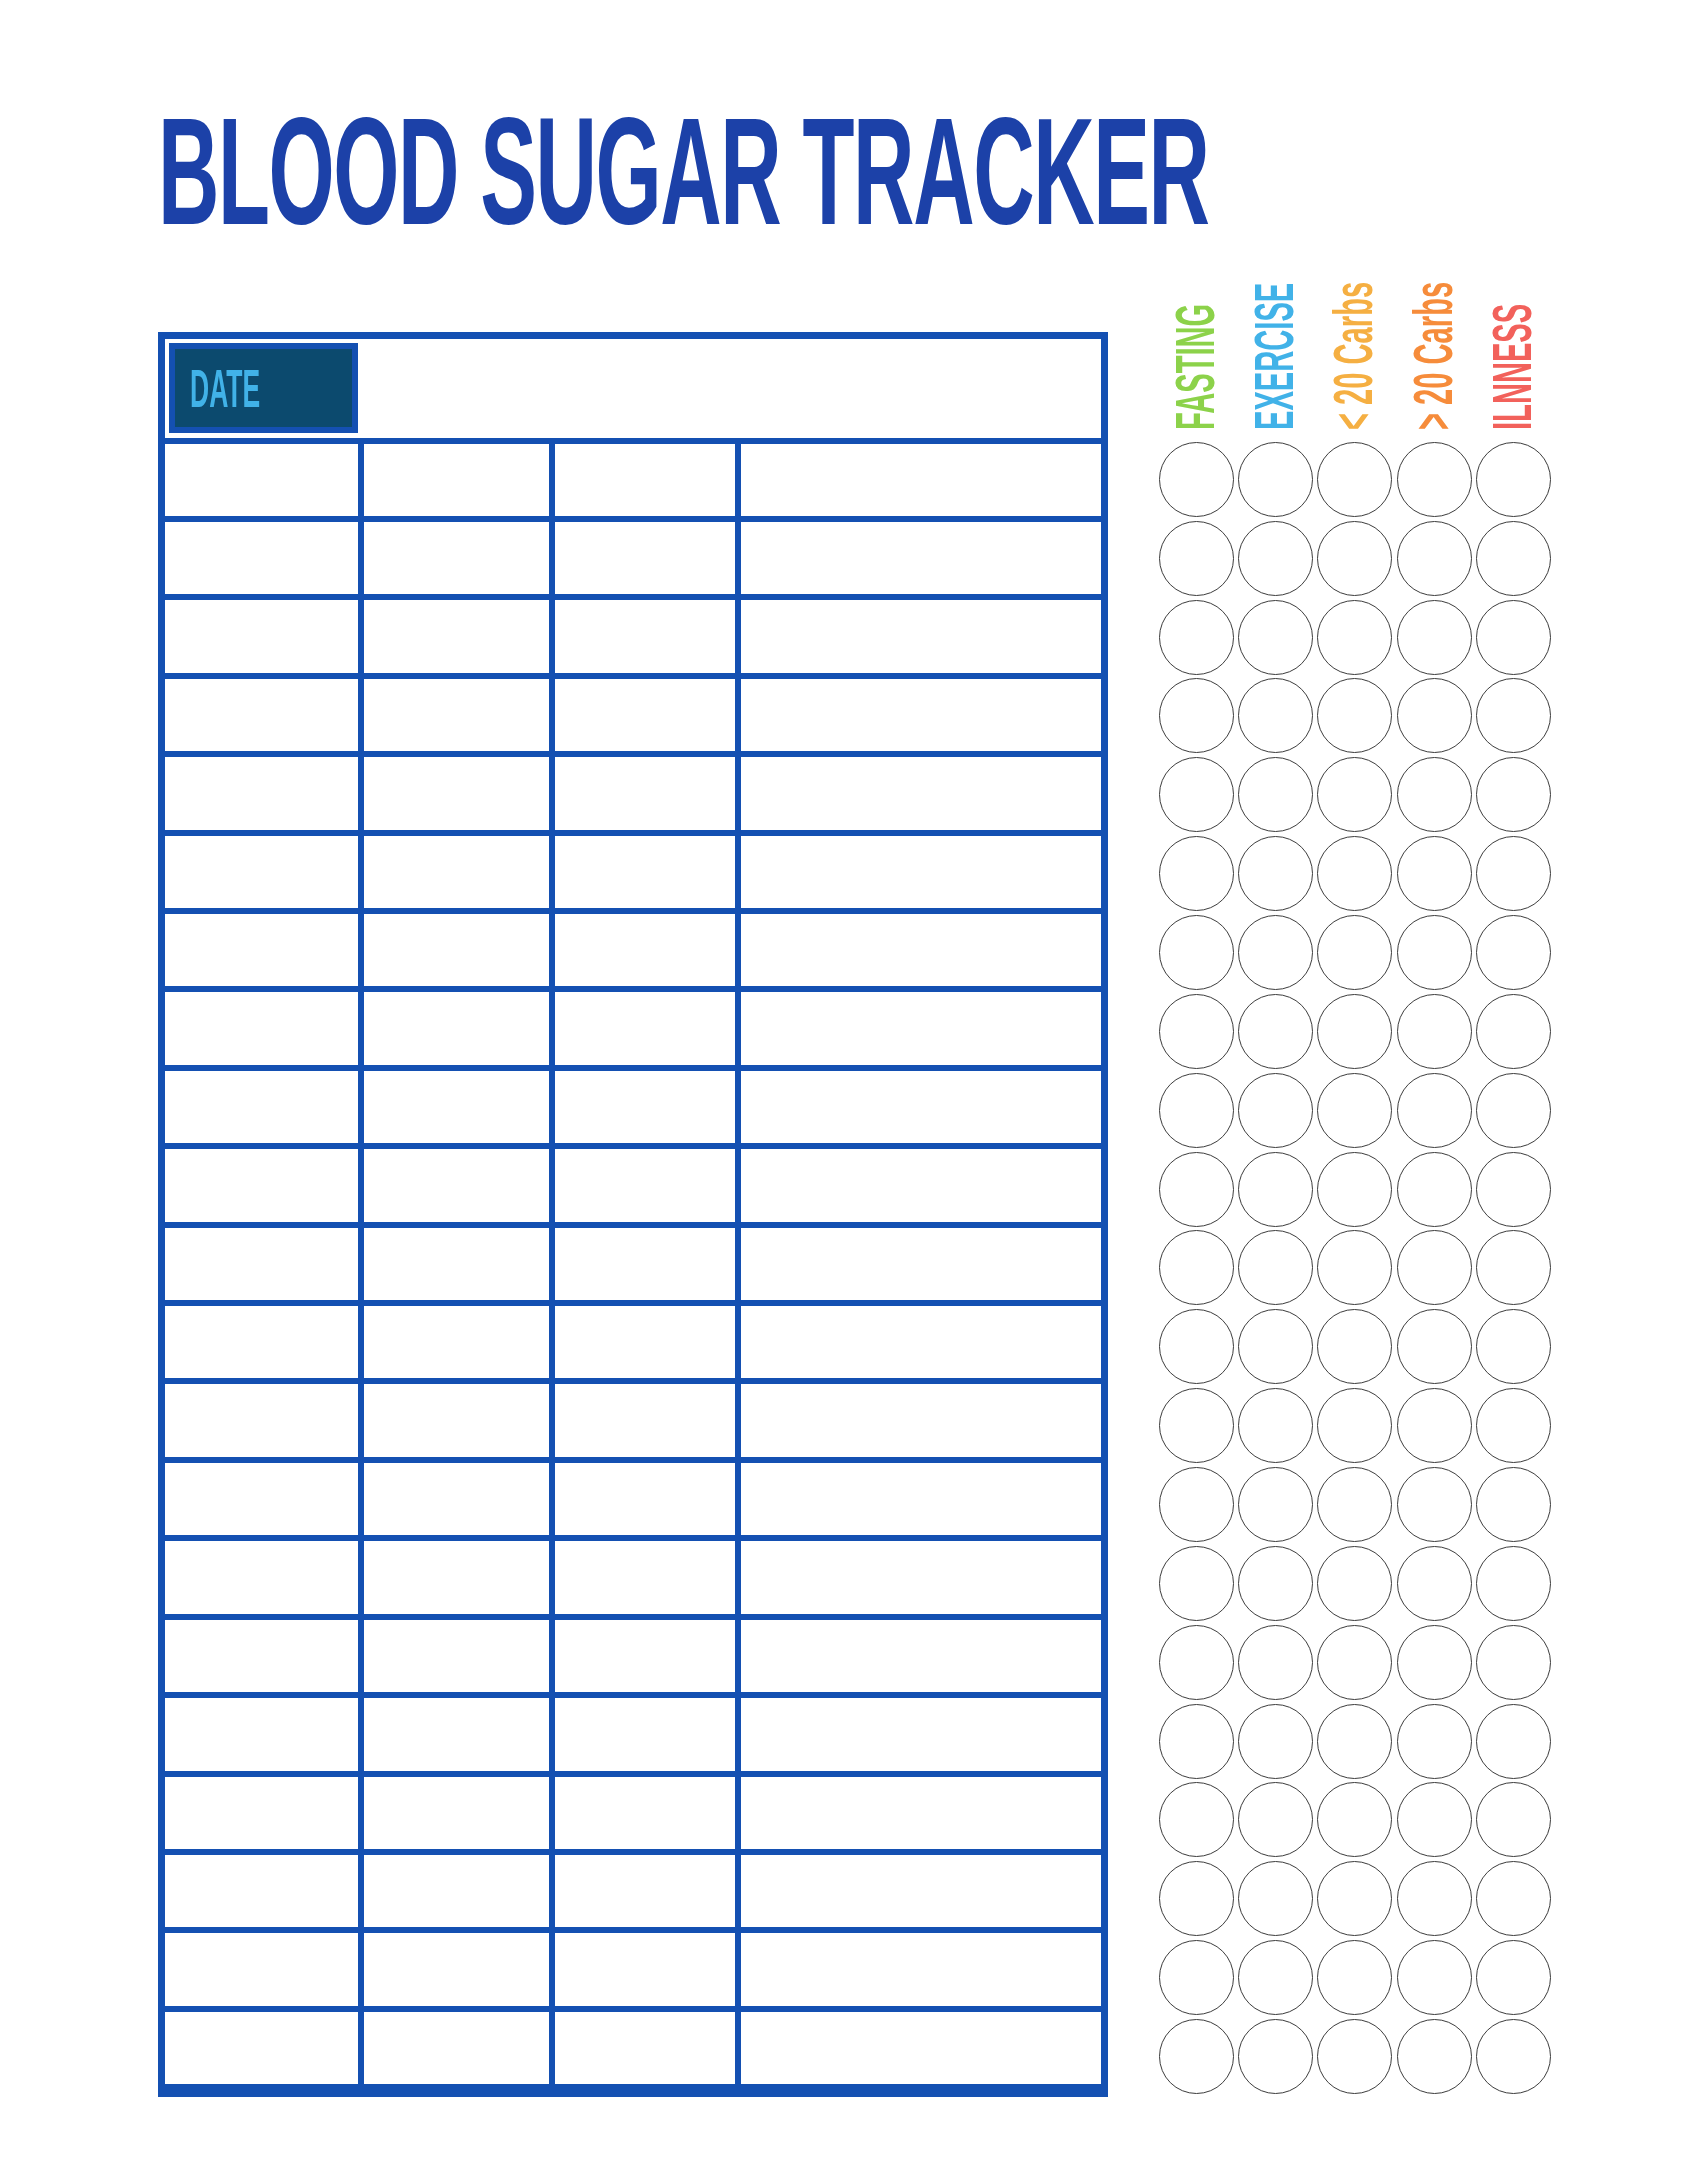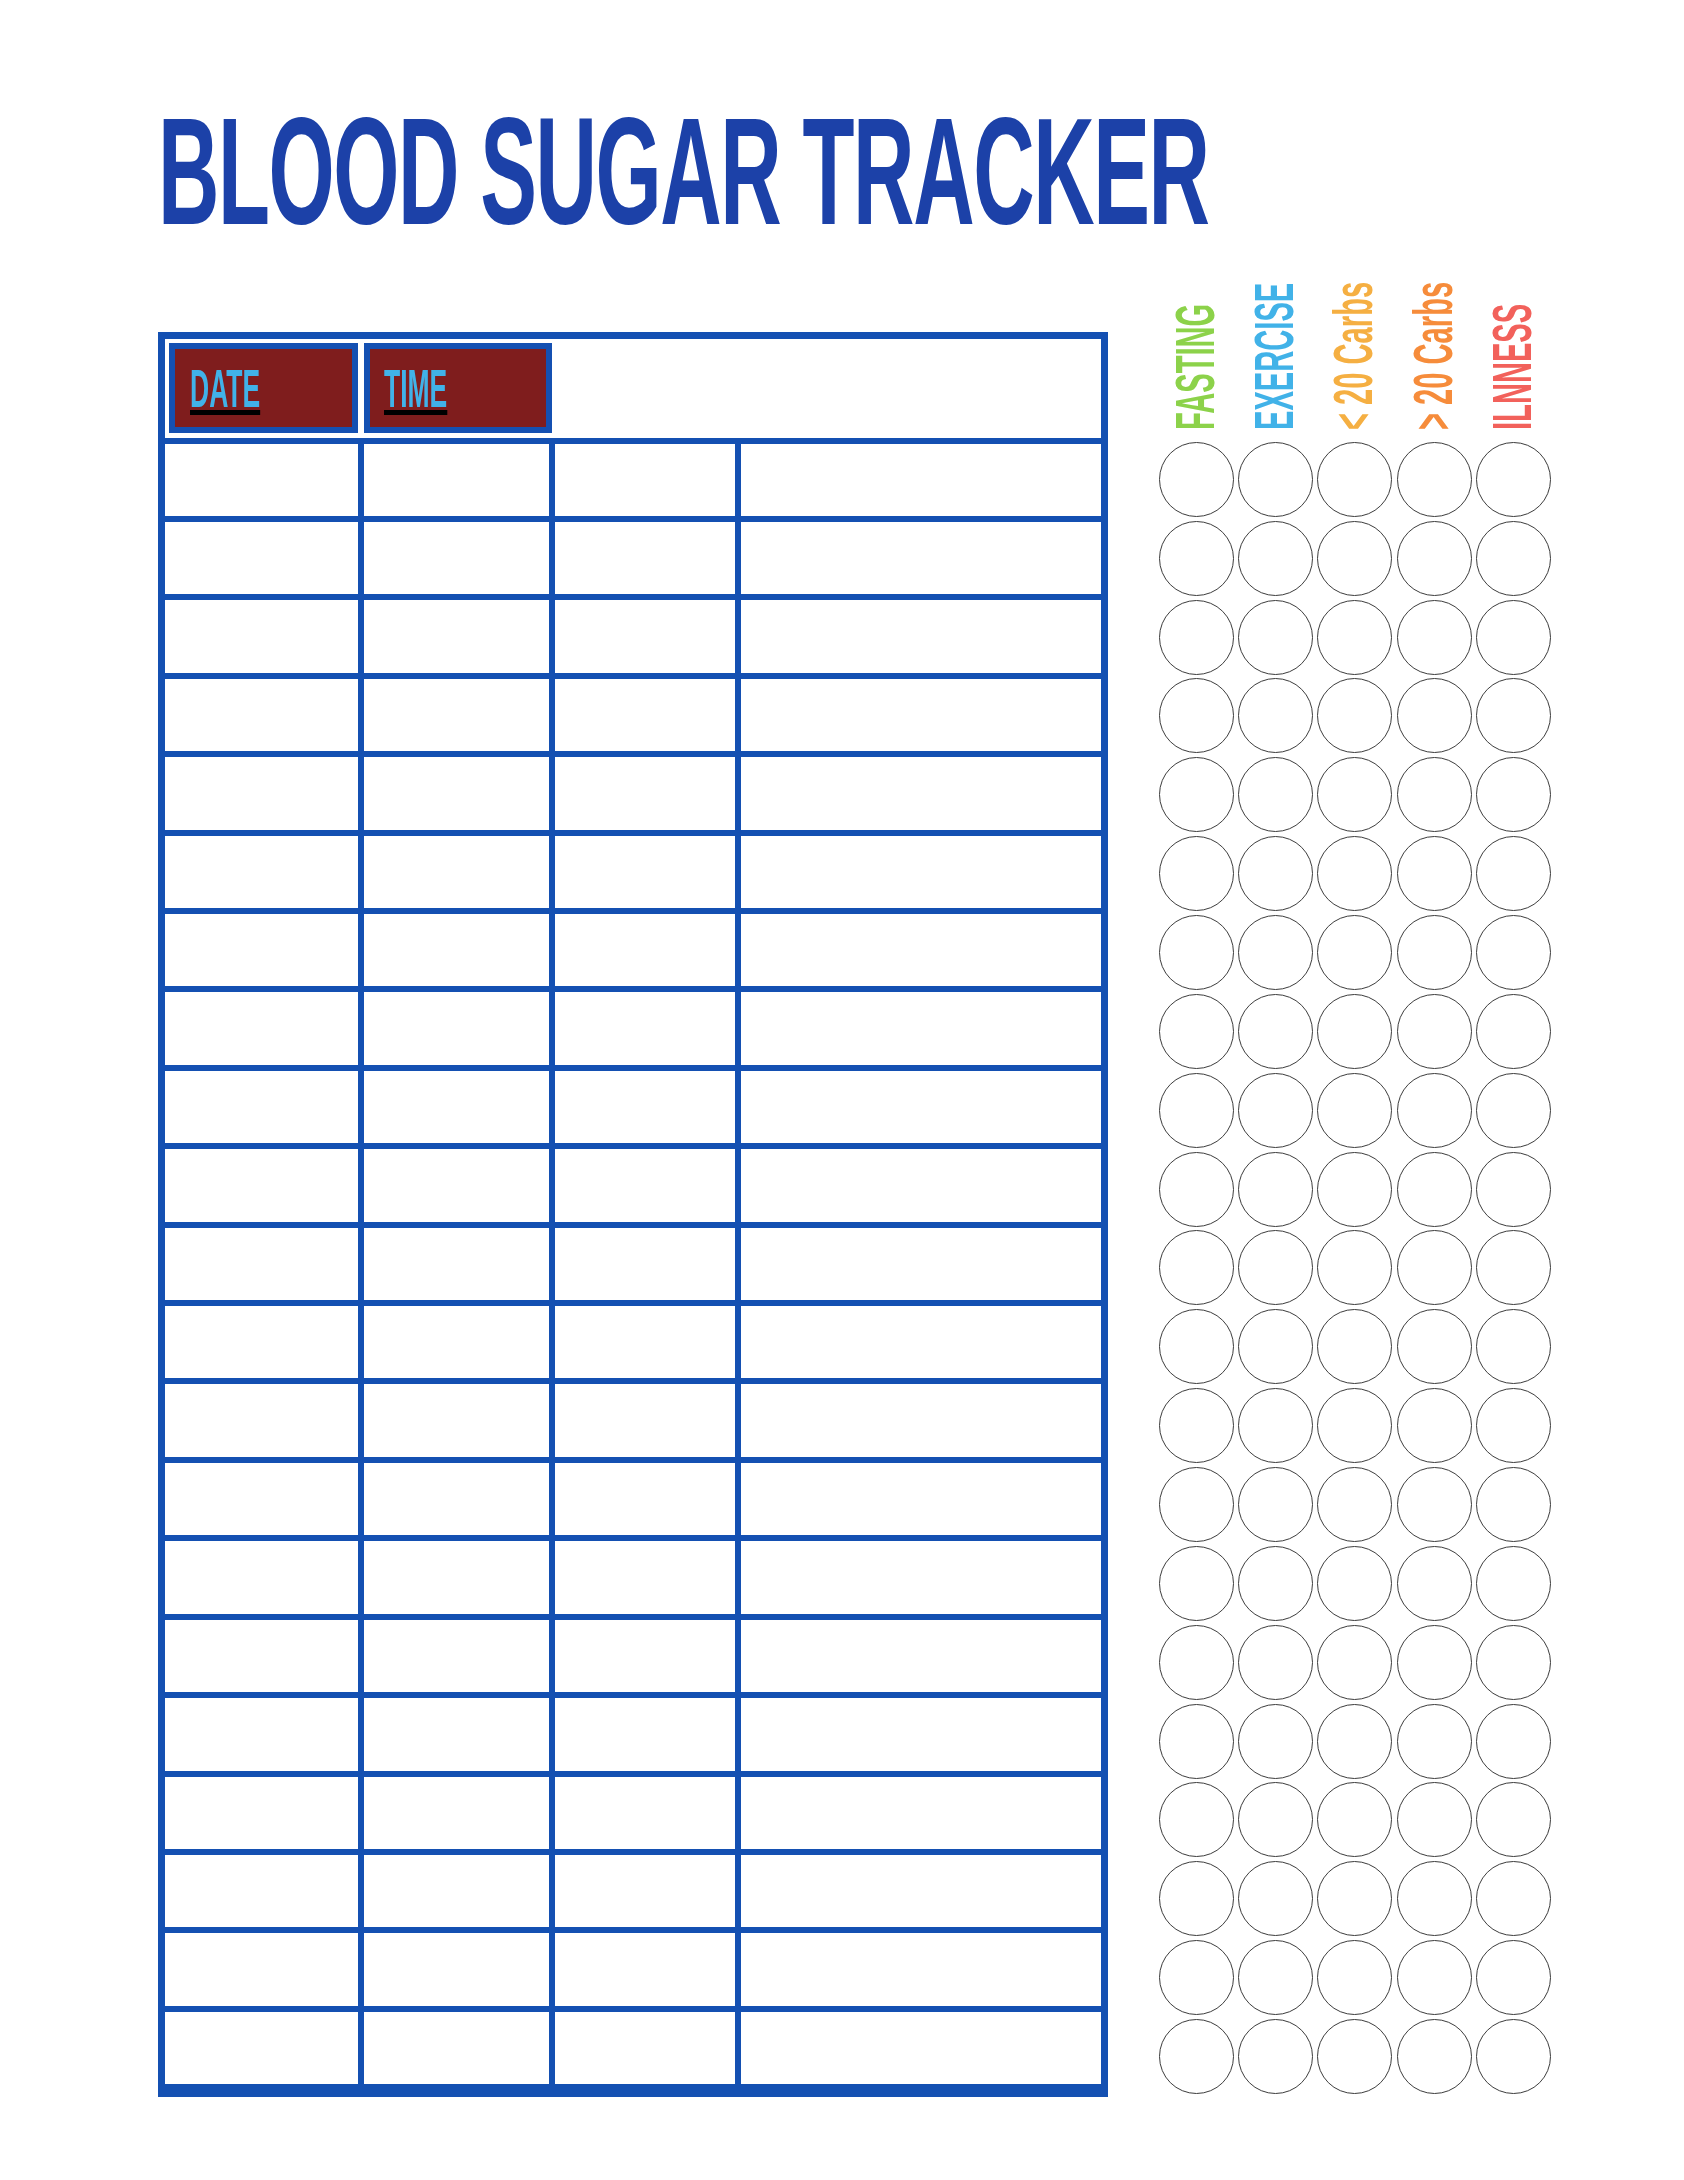--- a/index.html
+++ b/index.html
@@ -50,22 +50,21 @@
     height:90px;
     display:flex;
     gap:5.1px;
     flex:0 0 auto;
   }
   .hcell{
     border:6px solid var(--table-blue);
     display:flex;
     align-items:center;
     padding-left:14.5px;
-    background:#7f1d1d;
-    text-decoration:underline;
+    background:#0c4a6e;
   }
   .hcell:nth-child(1){flex:0 0 20.4%;}
   .hcell:nth-child(2){flex:0 0 20.3%;}
   .hcell:nth-child(3){flex:0 0 19.9%;}
   .hcell:nth-child(4){flex:1 1 auto;}
   .hcell span{
     font-size:53px;
     line-height:1;
     font-weight:bold;
     white-space:nowrap;
@@ -139,23 +138,20 @@
 
 <div class="page">
 
   <h1 class="title">BLOOD SUGAR TRACKER</h1>
 
   <div class="log-table">
     <div class="header-row" id="header-row">
         <div class="hcell">
           <span style="color: rgb(65, 178, 232);">DATE</span>
         </div>
-        <div class="hcell">
-          <span style="color: rgb(65, 178, 232);">TIME</span>
-        </div>
       </div>
     <div class="body-grid" id="body-grid">
         <div class="trow">
           <div class="tcell"></div>
           <div class="tcell"></div>
           <div class="tcell"></div>
           <div class="tcell"></div>
         </div>
         <div class="trow">
           <div class="tcell"></div>

